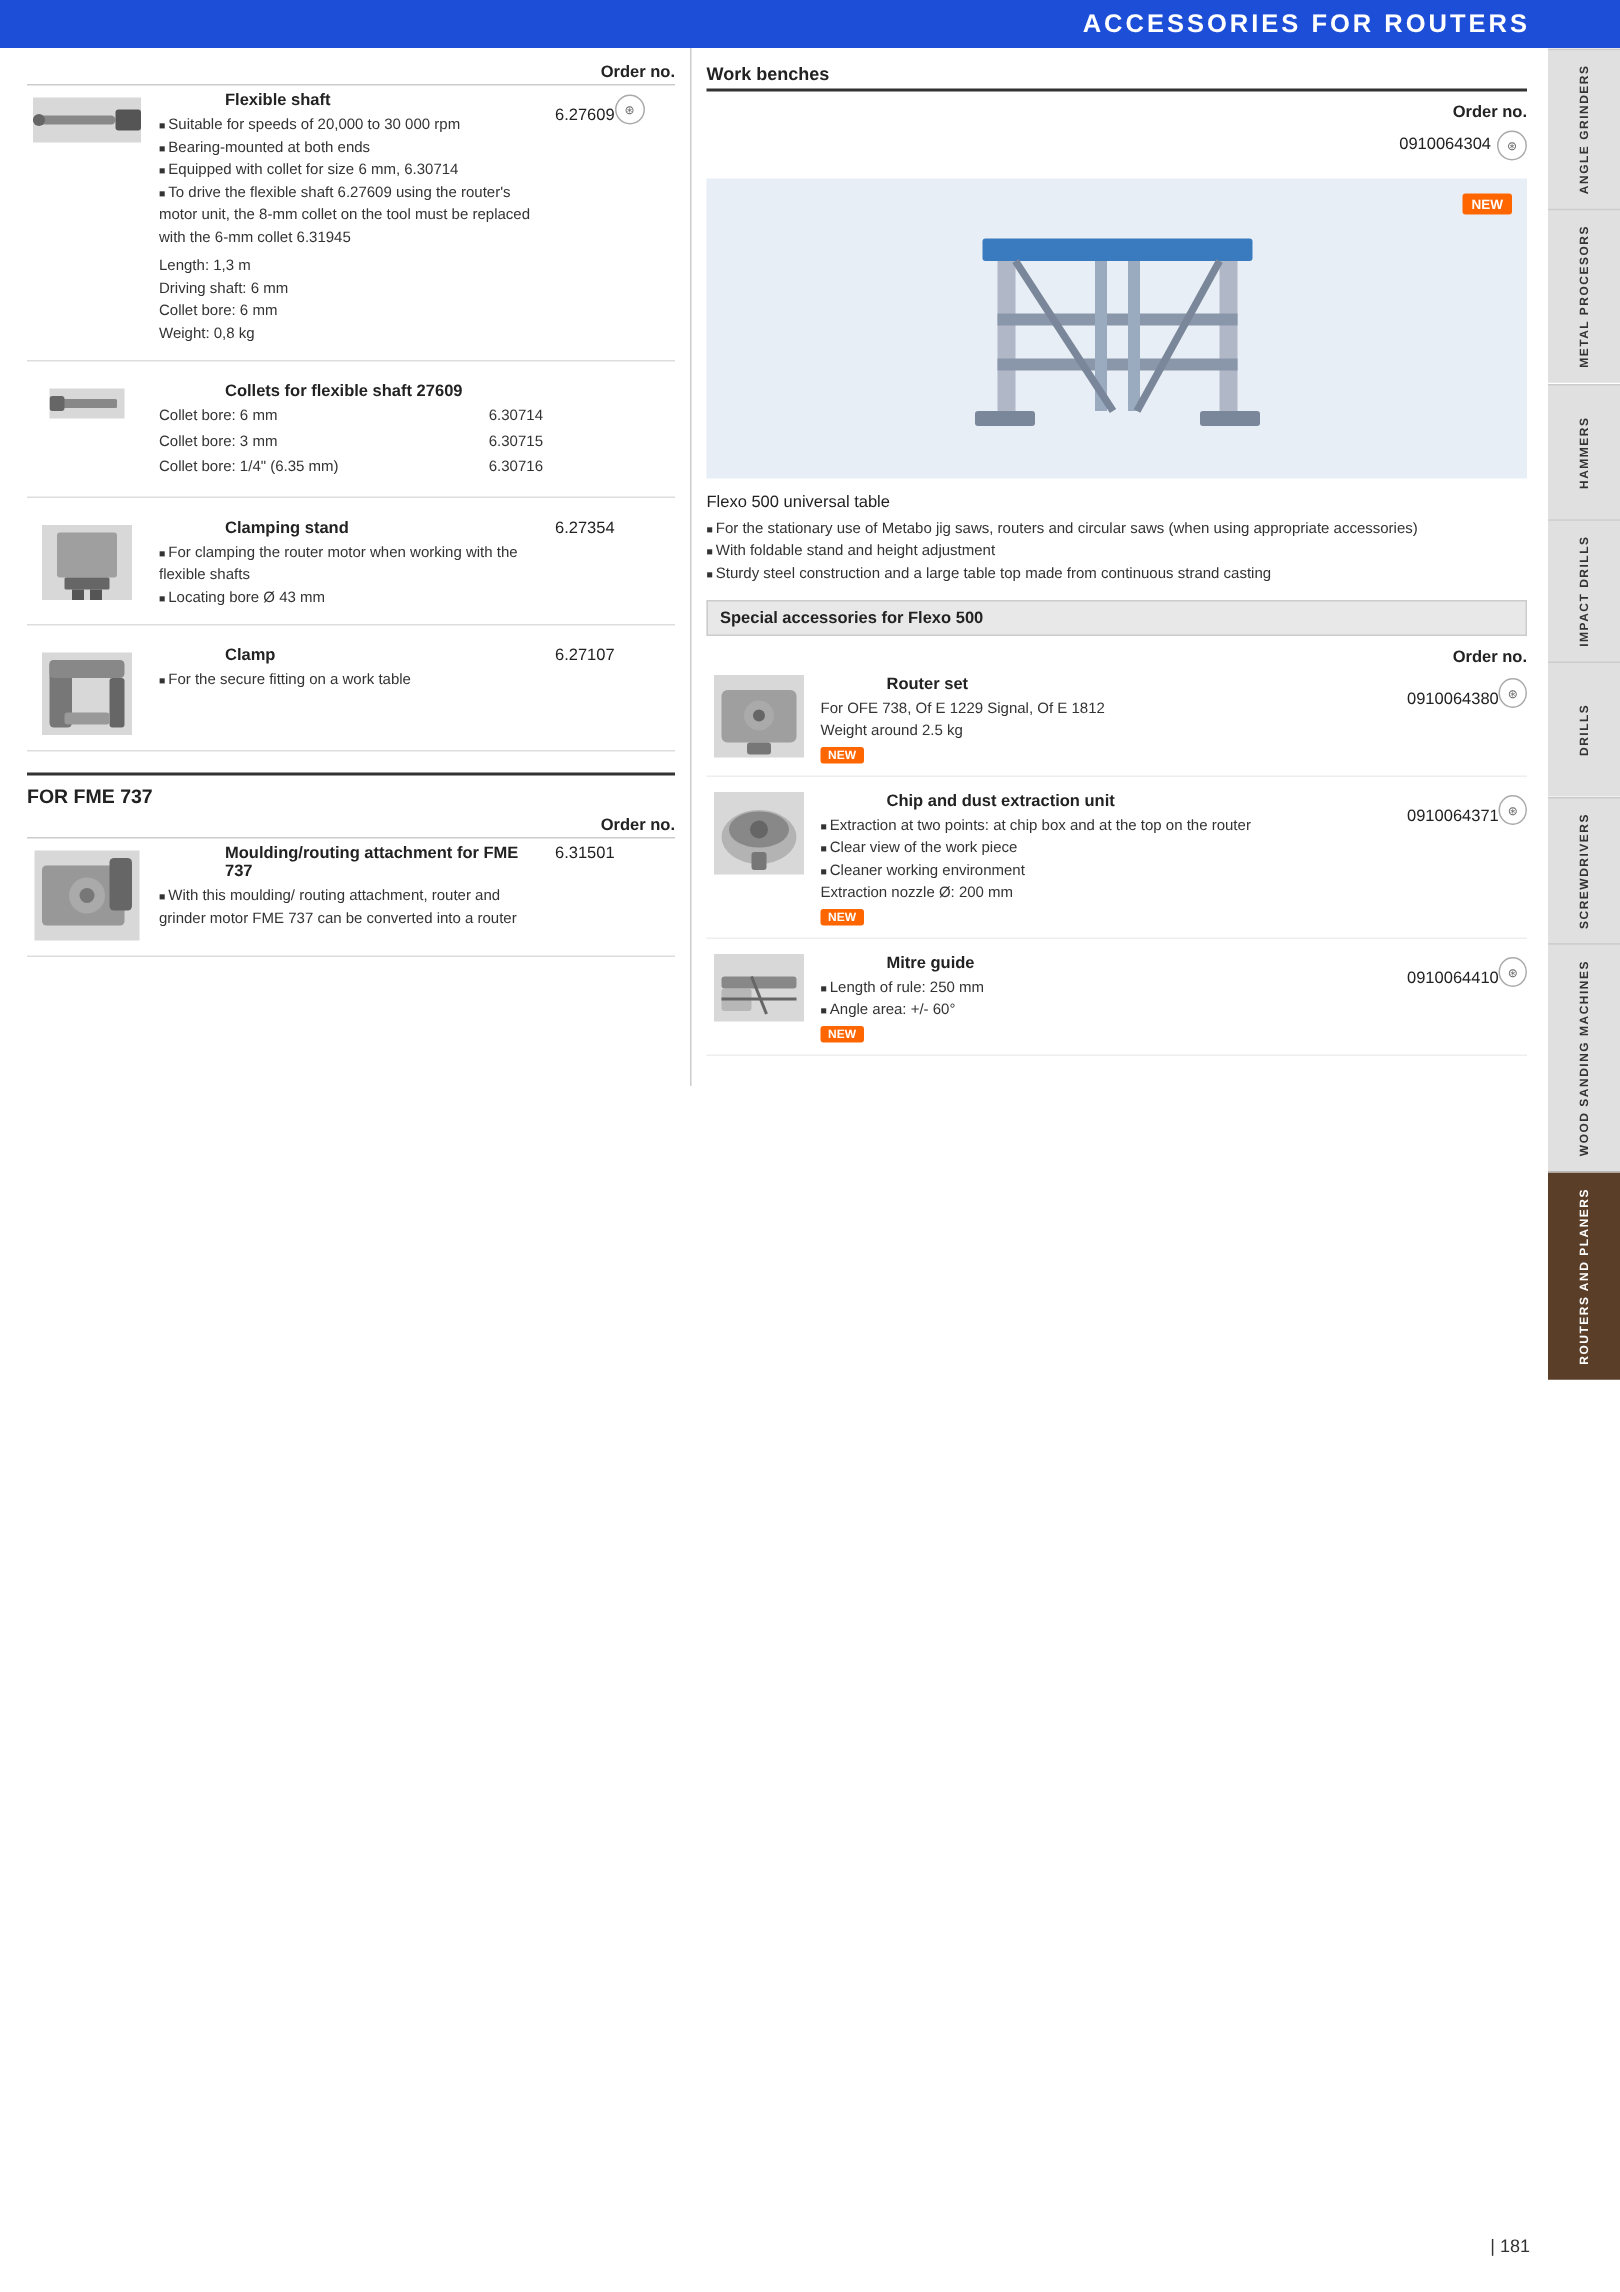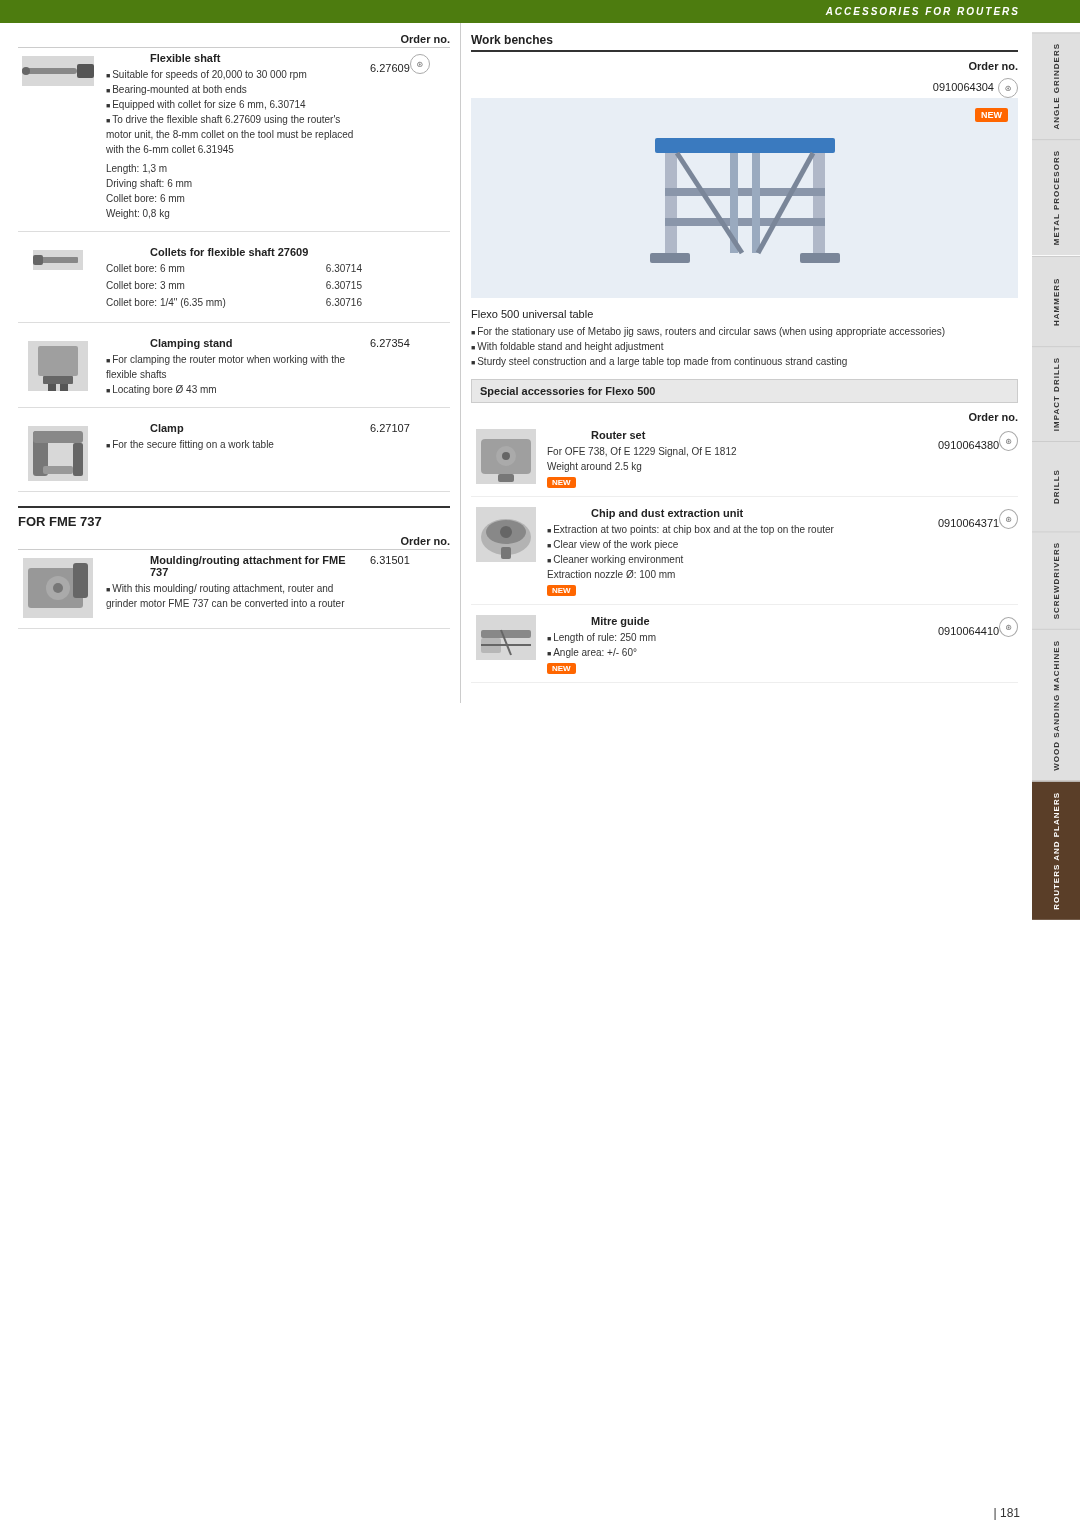--- a/index.html
+++ b/index.html
@@ -8,29 +8,28 @@
       font-size: 11px;
       background: #fff;
       color: #222;
       width: 1080px;
       min-height: 1528px;
       position: relative;
       overflow-x: hidden;
     }
     
     .page-header {
-      background: #4d7c0f;
+      background: #1d4ed8;
       color: #fff;
       text-align: right;
       padding: 6px 60px 6px 10px;
-      font-size: 10px;
+      font-size: 17px;
       font-weight: bold;
       letter-spacing: 2px;
       text-transform: uppercase;
-      font-style: italic;
     }
     
     .side-tabs {
       position: absolute;
       right: 0;
       top: 32px;
       width: 48px;
       display: flex;
       flex-direction: column;
       gap: 0;
@@ -247,21 +246,21 @@
       background: #e8e8e8;
       font-weight: bold;
       font-size: 11px;
       padding: 5px 8px;
       margin-bottom: 8px;
       border: 1px solid #ccc;
     }
     
     .page-footer {
       position: absolute;
-      bottom: 8px;
+      bottom: 24px;
       right: 60px;
       font-size: 12px;
       color: #333;
     }
     
     .img-placeholder {
       background: #d8d8d8;
       display: flex;
       align-items: center;
       justify-content: center;
@@ -511,21 +510,21 @@
 
     <div class="section-header-row">
       <span class="section-title">Work benches</span>
     </div>
 
     <div style="position:relative; margin-bottom:10px;">
 
       <div style="text-align:right; font-weight:bold; font-size:11px; margin-bottom:4px;">
         <span>Order no.</span>
       </div>
-      <div style="text-align:right; font-size:11px; margin-bottom:0; display:flex; justify-content:flex-end; gap:4px; align-items:center;">
+      <div style="text-align:right; font-size:11px; margin-bottom:12px; display:flex; justify-content:flex-end; gap:4px; align-items:center;">
         <span>0910064304</span>
         <div class="order-icon">⊛</div>
       </div>
 
       <div class="work-bench-img">
         <div class="new-badge">NEW</div>
         <svg class="bench-svg" viewBox="0 0 200 180">
 
           <rect x="10" y="30" width="180" height="15" fill="#3a7abf" rx="2"></rect>
 
@@ -605,21 +604,21 @@
         </div>
       </div>
       <div class="right-product-info">
         <div class="product-name">Chip and dust extraction unit</div>
         <div class="product-desc">
           <ul>
             <li>Extraction at two points: at chip box and at the top on the router</li>
             <li>Clear view of the work piece</li>
             <li>Cleaner working environment</li>
           </ul>
-          <div>Extraction nozzle Ø: 100 mm</div>
+          <div>Extraction nozzle Ø: 200 mm</div>
         </div>
         <div class="new-badge-inline">NEW</div>
       </div>
       <div class="right-product-order">
         <div class="order-no-with-icon">
           <span>0910064371</span>
           <div class="order-icon">⊛</div>
         </div>
       </div>
     </div>

